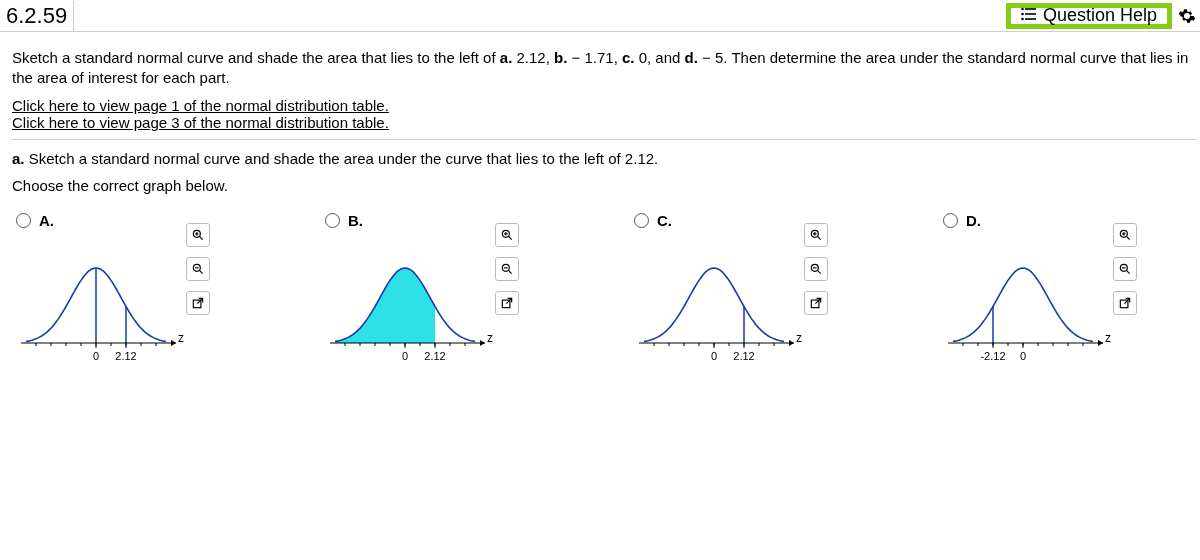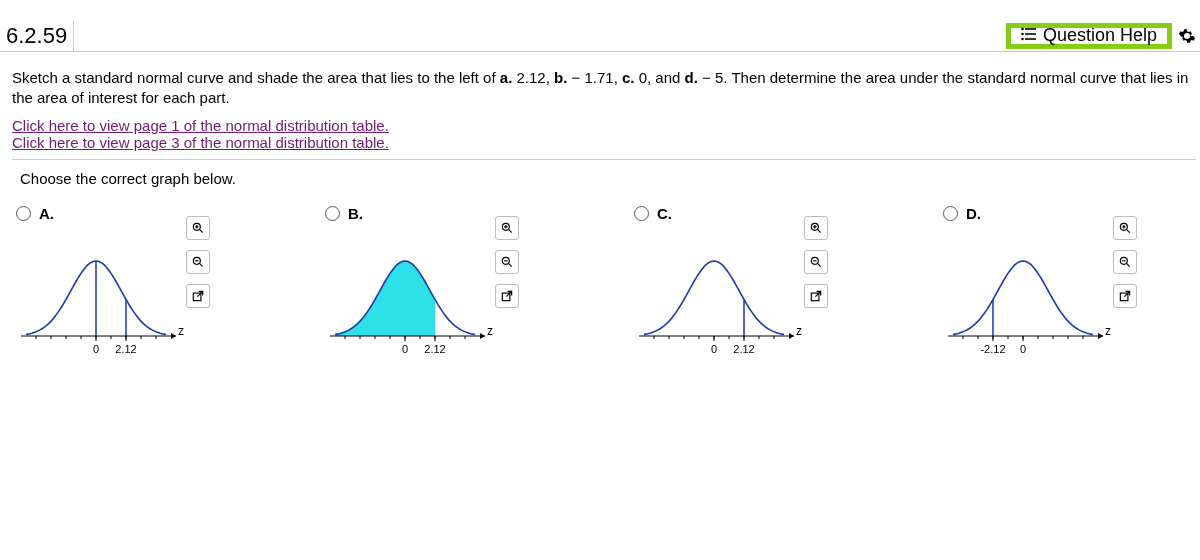--- a/index.html
+++ b/index.html
@@ -1,27 +1,27 @@
 <!DOCTYPE html>
 <html><head>
 <meta charset="utf-8">
 <style>
   * { box-sizing: border-box; margin: 0; padding: 0; }
   body { font-family: Arial, Helvetica, sans-serif; font-size: 15px; color: #000; background: #fff; width: 1200px; }
-  .topbar { display: flex; align-items: center; border-bottom: 1px solid #ccc; height: 32px; margin-top: 20px; }
+  .topbar { display: flex; align-items: center; border-bottom: 1px solid #ccc; height: 32px; }
   .qnum { font-size: 22px; padding: 2px 6px; border-right: 1px solid #ccc; font-weight: 400; }
   .spacer { flex: 1; }
   .help-btn { display: flex; align-items: center; gap: 6px; padding: 3px 10px; border: 5px solid #84cc16; height: 26px; margin-right: 6px; font-size: 18px; cursor: pointer; }
   .gear { width: 18px; height: 18px; cursor: pointer; margin-right: 4px; }
   .content { padding: 10px 4px 0 12px; }
   .para { margin: 6px 0 8px 0; line-height: 1.35; }
-  .link { color: #701a75; text-decoration: underline; cursor: pointer; display: inline-block; }
+  .link { color: #000000; text-decoration: underline; cursor: pointer; display: inline-block; }
   hr.sep { border: 0; border-top: 1px solid #ccc; margin: 8px 0 10px 0; }
   .partA { margin: 4px 0 10px 0; }
-  .choose { margin: 2px 0 18px 8px; }
+  .choose { margin: 2px 0 18px 0; }
   .options-row { display: flex; gap: 60px; padding: 0 4px; }
   .option { width: 270px; }
   .opt-head { display: flex; align-items: center; gap: 8px; font-weight: bold; font-size: 15px; margin-bottom: 24px; }
   .radio { width: 15px; height: 15px; border: 1.5px solid #555; border-radius: 50%; cursor: pointer; }
   .graph-wrap { position: relative; width: 190px; height: 120px; }
   .graph-svg { position: absolute; left: 0; top: 0; }
   .icon-col { position: absolute; right: -4px; top: -30px; display: flex; flex-direction: column; gap: 10px; }
   .ibtn { width: 24px; height: 24px; border: 1px solid #bbb; border-radius: 3px; display: flex; align-items: center; justify-content: center; cursor: pointer; background: #fff; }
   .ibtn svg { width: 14px; height: 14px; }
   .zlabel { position: absolute; right: 22px; top: 78px; font-size: 12px; }
@@ -56,20 +56,21 @@
   </span>
 </div>
 
 <div class="content">
   <p class="para">
     <span>Sketch a standard normal curve and shade the area that lies to the left of </span><b>a.</b><span> 2.12, </span><b>b.</b><span> − 1.71, </span><b>c.</b><span> 0, and </span><b>d.</b><span> − 5. Then determine the area under the standard normal curve that lies in the area of interest for each part.</span>
   </p>
   <div><a class="link">Click here to view page 1 of the normal distribution table.</a></div>
   <div><a class="link">Click here to view page 3 of the normal distribution table.</a></div>
   <hr class="sep">
+  <p class="partA"><b>a.</b><span> Sketch a standard normal curve and shade the area under the curve that lies to the left of 2.12.</span></p>
   <p class="choose">Choose the correct graph below.</p>
 
   <div class="options-row" id="options-row">
   <div class="option">
     <div class="opt-head">
       <span class="radio"></span>
       <span>A.</span>
     </div>
     <div class="graph-wrap">
       <svg class="graph-svg" width="170" height="115">

